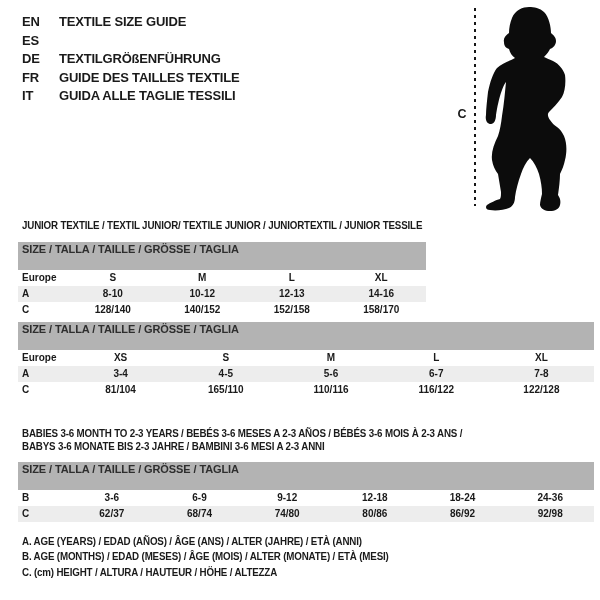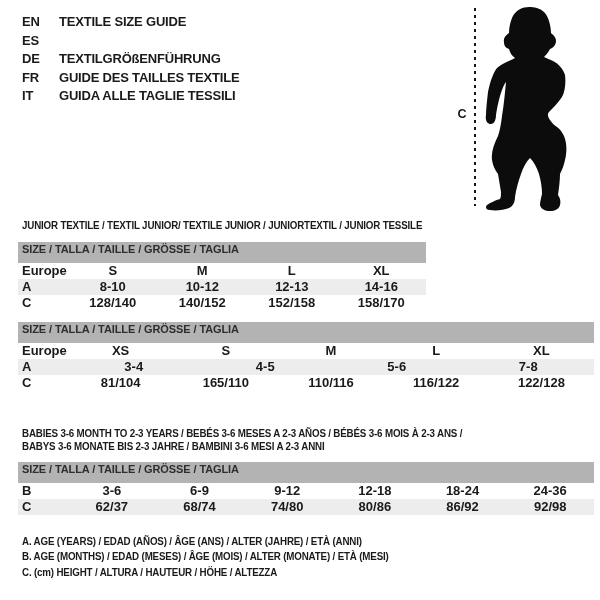--- a/index.html
+++ b/index.html
@@ -39,25 +39,25 @@
   .section[data-section="2"] .section-title{margin-bottom:9px;}
   .title-line{
     display:block;font-size:11.5px;font-weight:bold;line-height:13px;
     letter-spacing:-0.2px;white-space:nowrap;
     transform:scaleX(0.85);transform-origin:0 50%;
   }
   .title-line .subscript{font-size:8px;vertical-align:-2px;}
   .size-table{width:576px;}
   .section[data-section="0"] .size-table{width:408px;}
   .size-bar{
-    height:21px;line-height:14px;background:var(--bar-bg,#b3b3b3);
+    height:28px;line-height:14px;background:var(--bar-bg,#b3b3b3);
     font-size:11px;font-weight:bold;color:#2e2e2e;
     padding-left:4px;box-sizing:border-box;letter-spacing:-0.1px;
   }
-  .trow{display:flex;height:16px;line-height:16px;font-size:13px;font-weight:bold;}
+  .trow{display:flex;height:16px;line-height:16px;font-size:10px;font-weight:bold;}
   .trow.shaded{background:var(--alt-bg,#ededed);}
   .cell{flex:1;text-align:center;white-space:nowrap;}
   .cell.label{flex:0 0 50px;text-align:left;padding-left:4px;box-sizing:border-box;}
   
   .footnotes{position:absolute;left:22px;top:534px;}
   .footnote-line{
     display:block;font-size:11.5px;font-weight:bold;line-height:15.4px;
     letter-spacing:-0.2px;white-space:nowrap;
     transform:scaleX(0.85);transform-origin:0 50%;
   }
@@ -179,20 +179,21 @@
           <span class="cell">S</span>
           <span class="cell">M</span>
           <span class="cell">L</span>
           <span class="cell">XL</span>
         </div>
         <div class="trow shaded">
           <span class="cell label">A</span>
           <span class="cell">3-4</span>
           <span class="cell">4-5</span>
           <span class="cell">5-6</span>
+          <span class="cell">6-7</span>
           <span class="cell">7-8</span>
         </div>
         <div class="trow">
           <span class="cell label">C</span>
           <span class="cell">81/104</span>
           <span class="cell">165/110</span>
           <span class="cell">110/116</span>
           <span class="cell">116/122</span>
           <span class="cell">122/128</span>
         </div>

